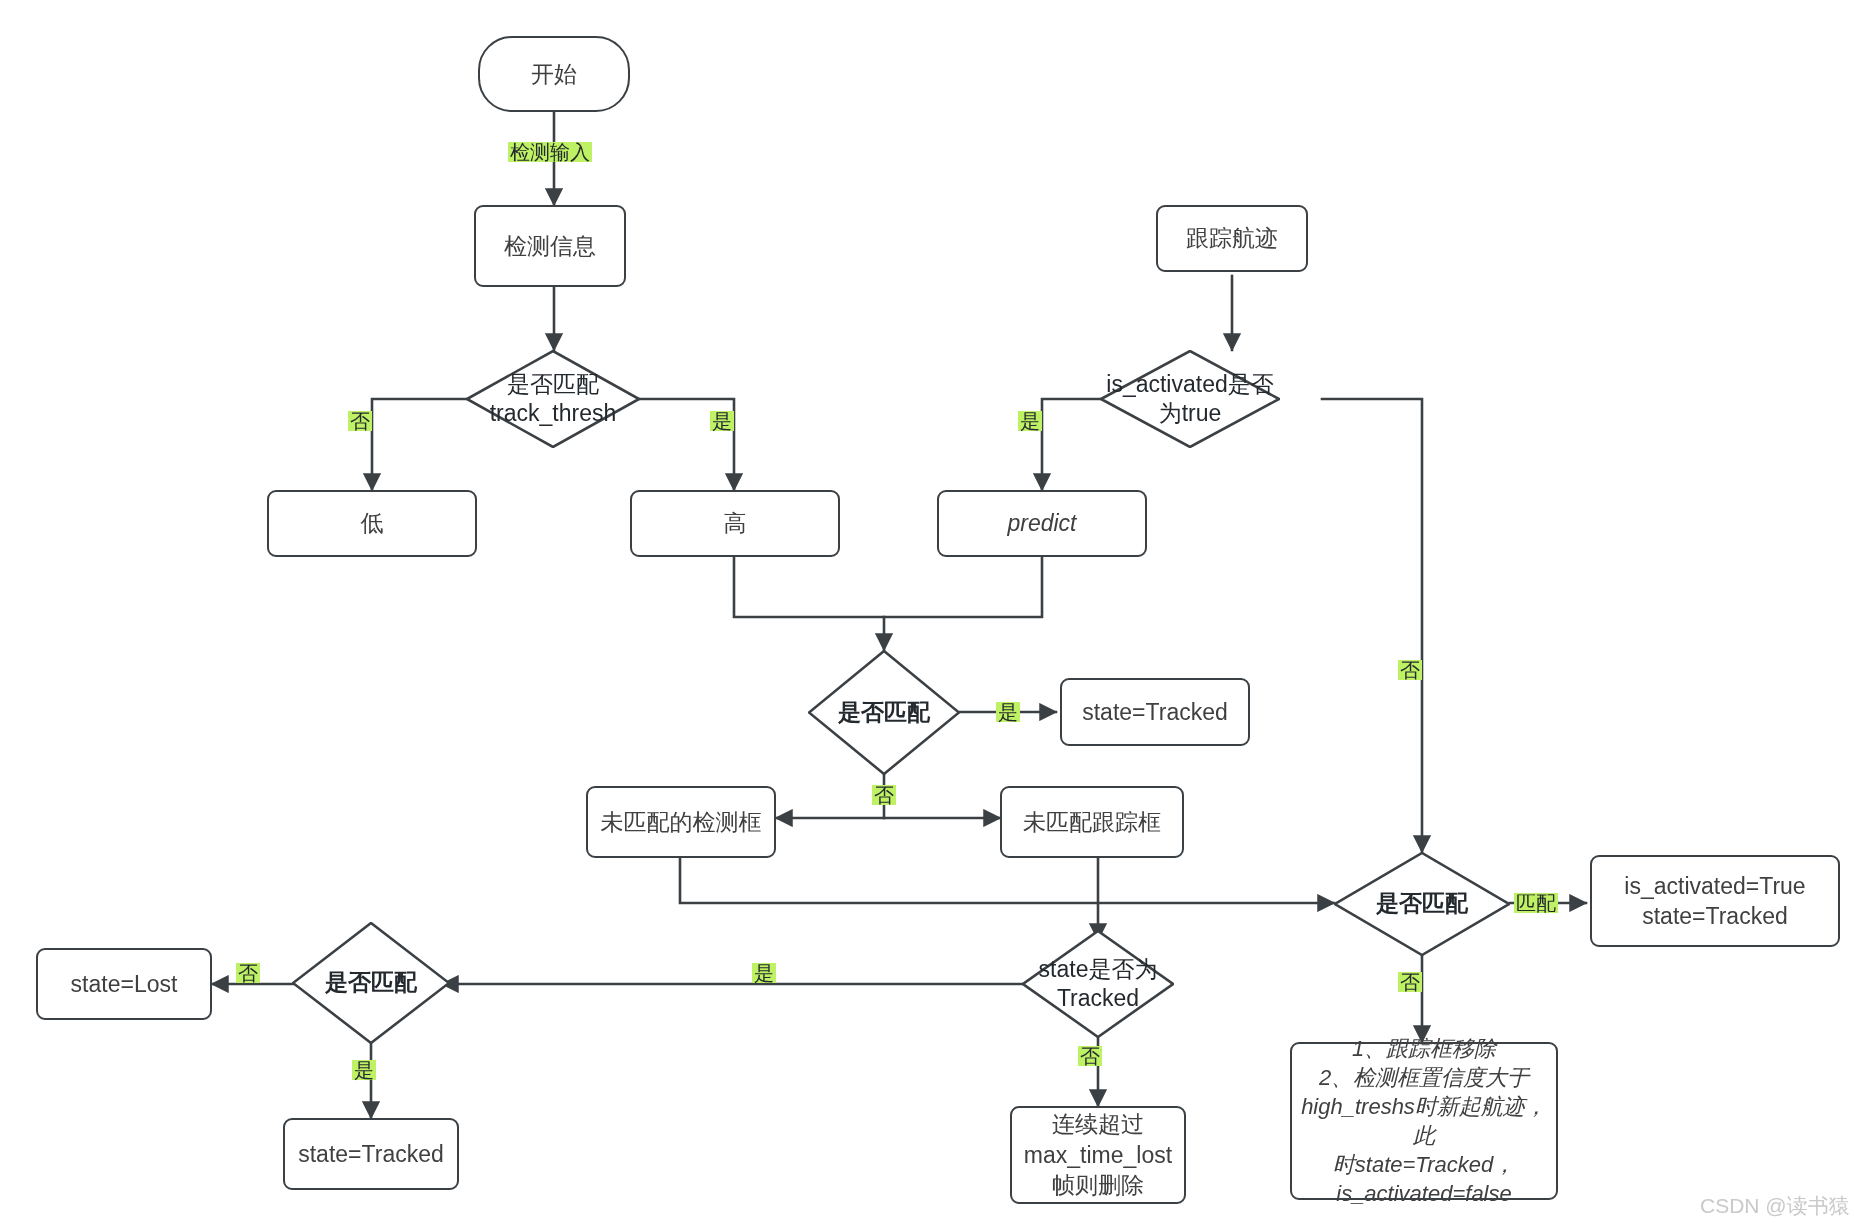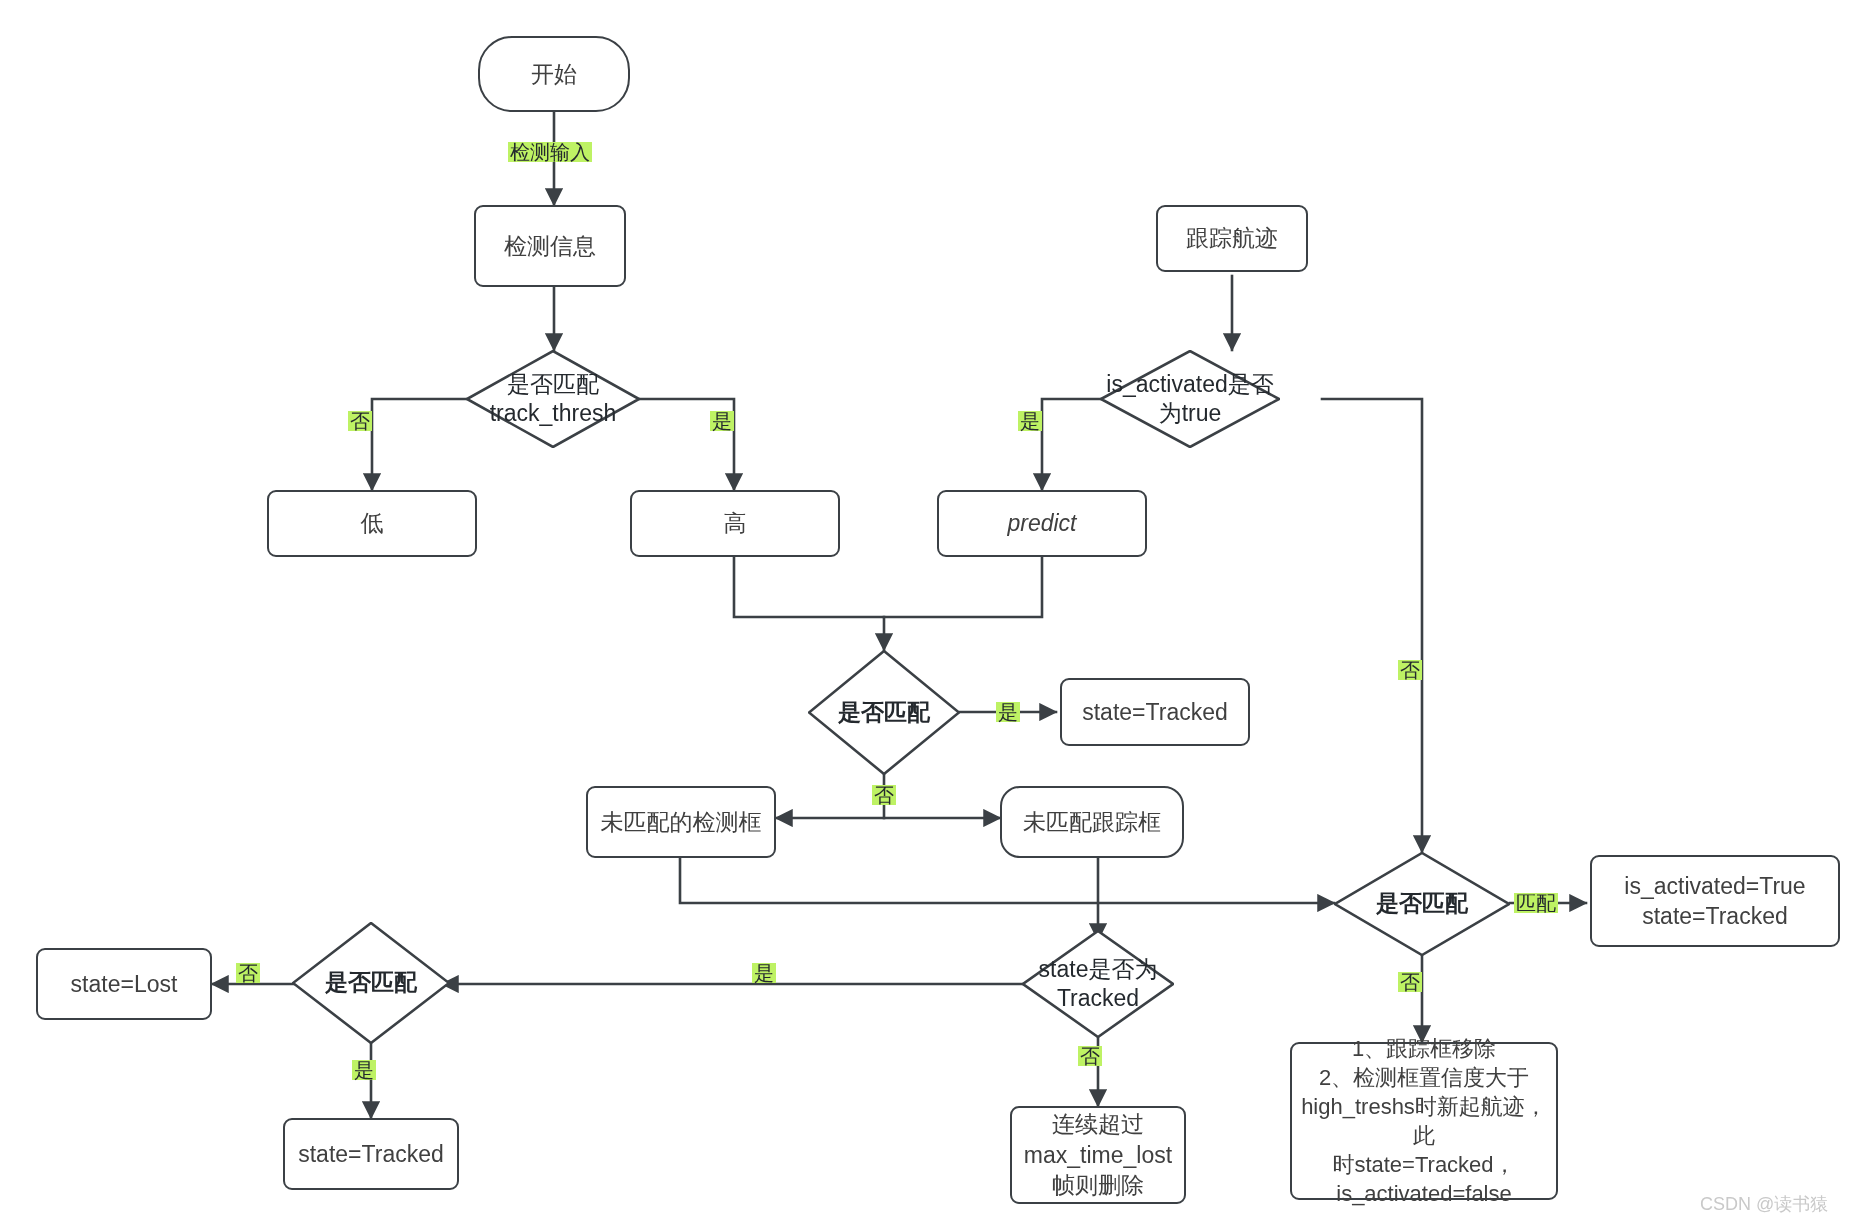--- a/index.html
+++ b/index.html
@@ -23,21 +23,21 @@
   .box{
     border:2.2px solid #3b4045;
     border-radius:9px;
     font-size:23px;
   }
   .terminal{
     border:2.2px solid #3b4045;
     border-radius:34px;
     font-size:23px;
   }
-  .box.small{font-size:22px;}
+  .box.small{font-size:22px;font-style:italic;}
   .diamond-wrap{position:absolute;}
   .diamond-label{
     position:absolute;
     left:0;top:0;width:100%;height:100%;
     display:flex;align-items:center;justify-content:center;
     text-align:center;
     font-size:23px;color:#24292e;
     white-space:pre-line;line-height:1.28;
     pointer-events:none;
   }
@@ -45,21 +45,21 @@
   .edge-label{
     position:absolute;
     font-size:20px;color:#24292e;
     background:#bef264;
     padding:0 2px;
     white-space:nowrap;
     line-height:1;
   }
   .watermark{
     position:absolute;
-    font-size:18px;
+    font-size:21px;
     color:#c9c9c9;
     white-space:nowrap;
   }
 </style>
 </head>
 <body>
 
 <div id="canvas">
 
   <svg id="wires" viewBox="0 0 1854 1231" xmlns="http://www.w3.org/2000/svg">
@@ -144,21 +144,21 @@
     <svg viewBox="0 0 152 125" width="152" height="125">
       <polygon points="76,1 151,62.5 76,124 1,62.5" fill="#fff" stroke="#3b4045" stroke-width="2.6"></polygon>
     </svg>
     <div class="diamond-label bold">是否匹配</div>
   </div>
 
   <div class="node box" style="left:1060px;top:678px;width:190px;height:68px;">state=Tracked</div>
 
   <div class="node box" style="left:586px;top:786px;width:190px;height:72px;">未匹配的检测框</div>
 
-  <div class="node box" style="left:1000px;top:786px;width:184px;height:72px;border-radius:20px;">未匹配跟踪框</div>
+  <div class="node box" style="left:1000px;top:786px;width:184px;height:72px;">未匹配跟踪框</div>
 
   <div class="diamond-wrap" style="left:292px;top:922px;width:158px;height:122px;">
     <svg viewBox="0 0 158 122" width="158" height="122">
       <polygon points="79,1 157,61 79,121 1,61" fill="#fff" stroke="#3b4045" stroke-width="2.6"></polygon>
     </svg>
     <div class="diamond-label bold">是否匹配</div>
   </div>
 
   <div class="diamond-wrap" style="left:1022px;top:930px;width:152px;height:108px;">
     <svg viewBox="0 0 152 108" width="152" height="108">

